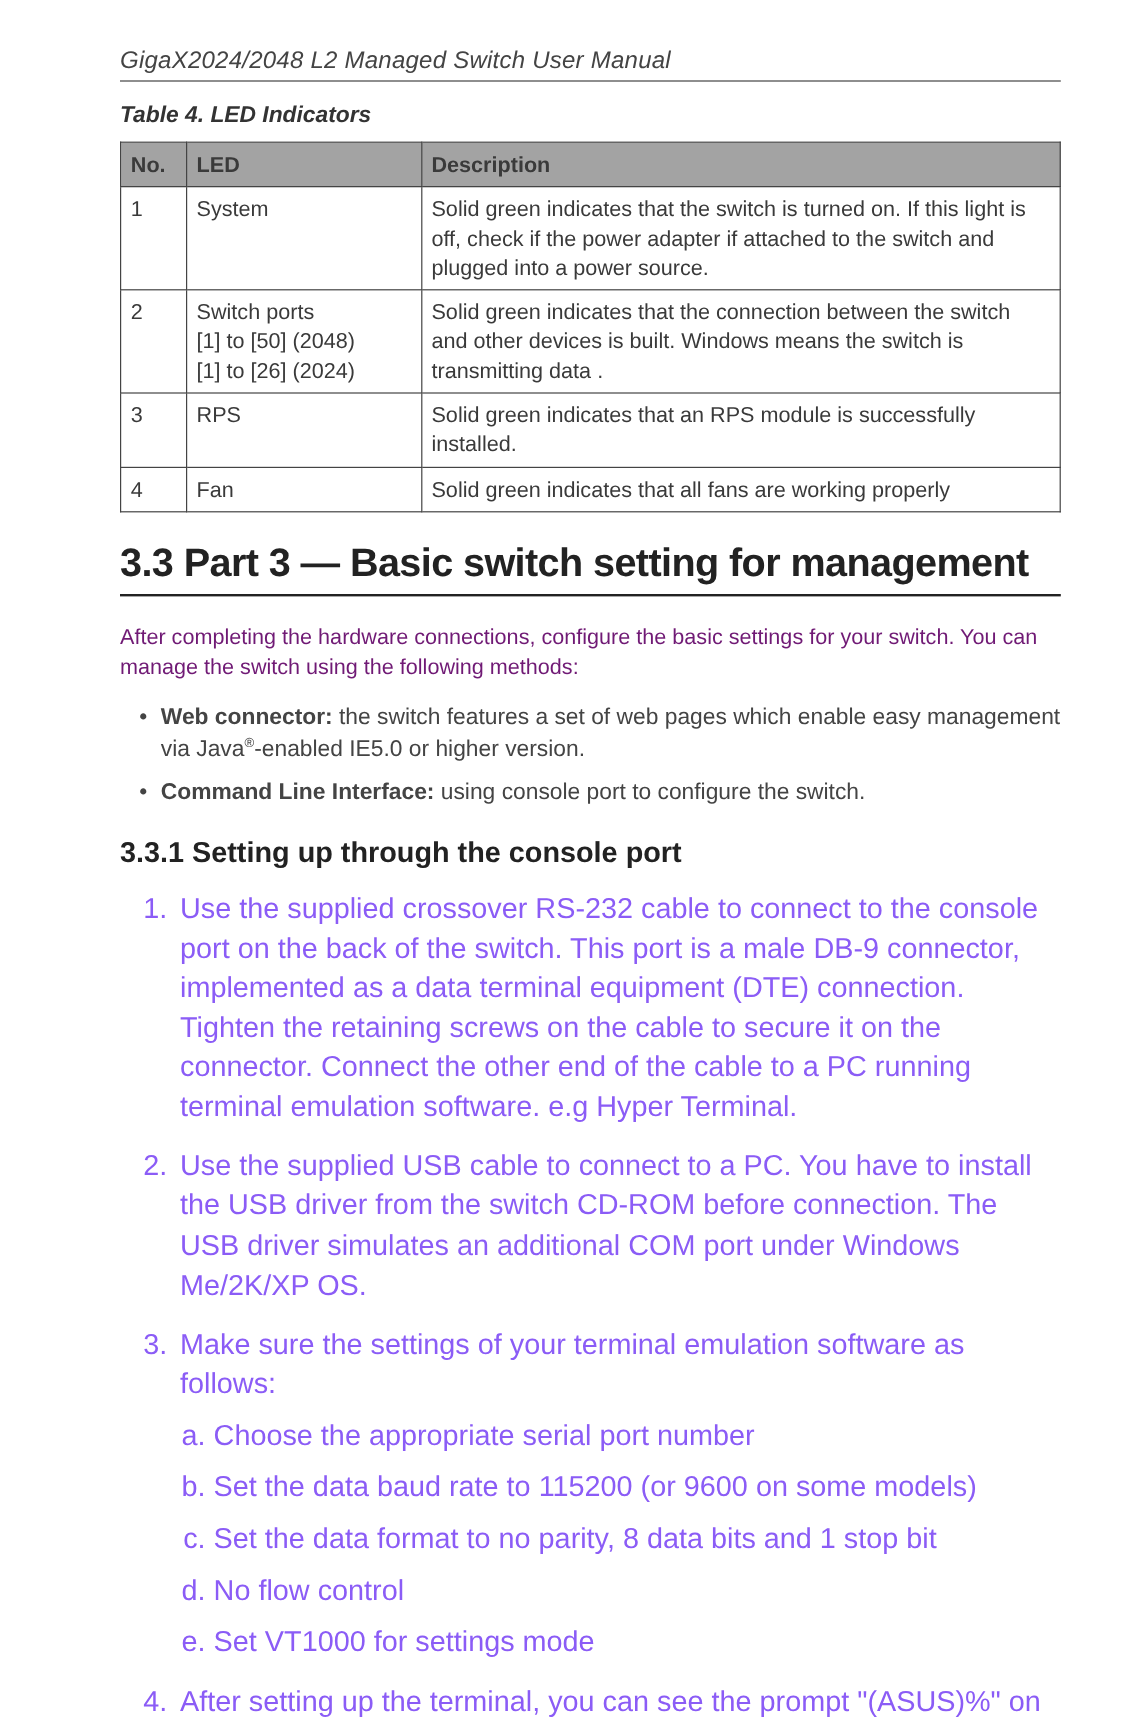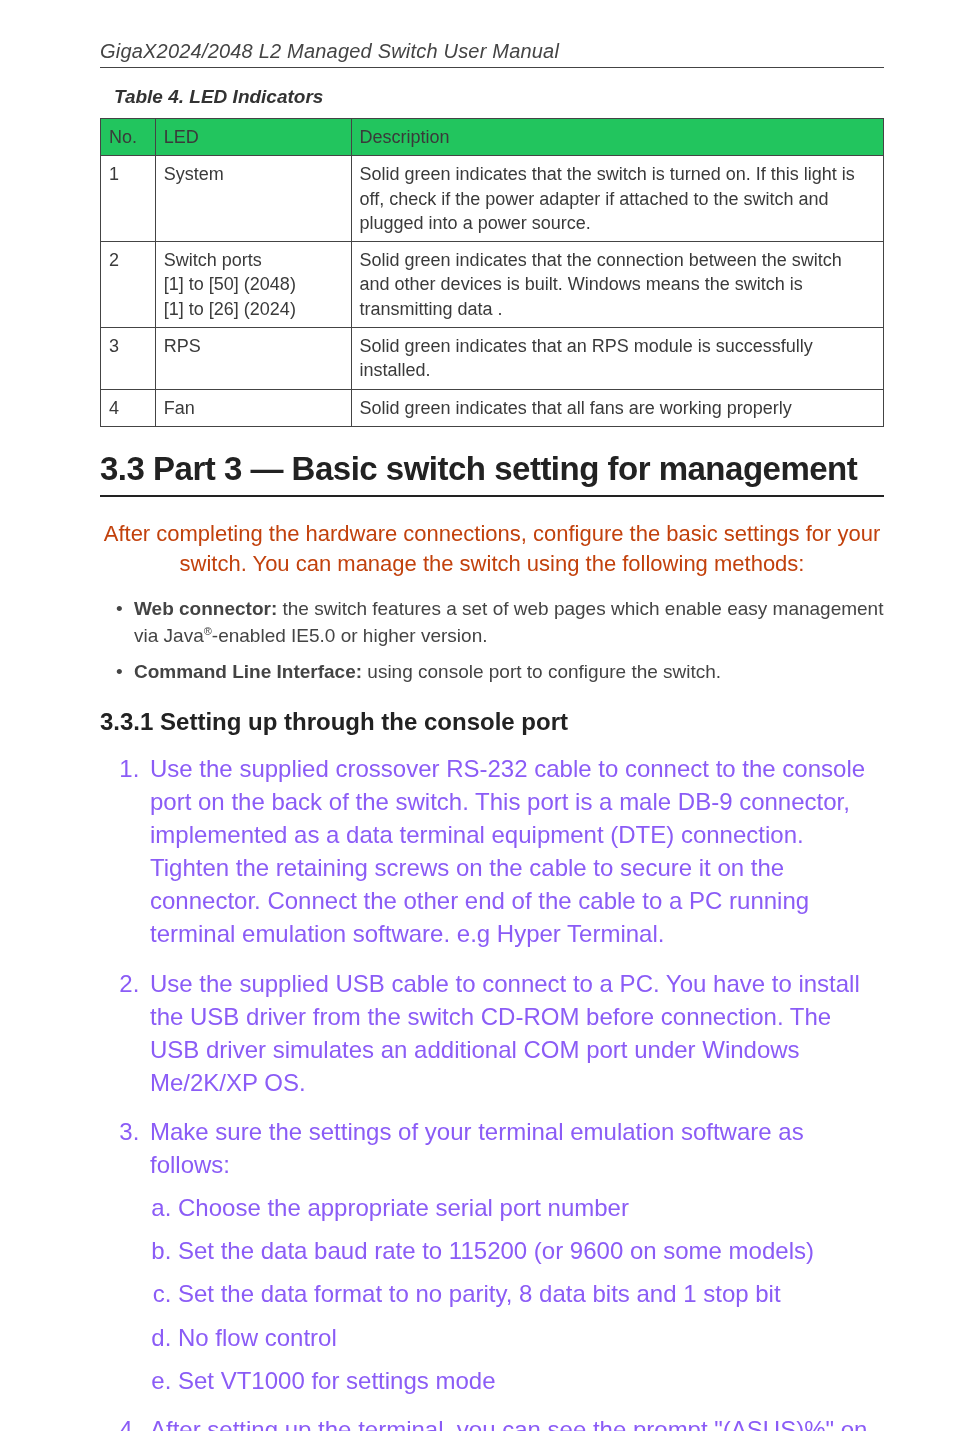--- a/index.html
+++ b/index.html
@@ -23,60 +23,59 @@
     color: #444;
     border-bottom: 1.5px solid #444;
     padding-bottom: 4px;
     margin-bottom: 18px;
   }
   .table-caption {
     font-weight: bold;
     font-style: italic;
     font-size: 19px;
     color: #333;
-    margin: 0 0 10px 14px;
+    margin: 0 0 10px 0;
   }
   table.led-table {
     width: 100%;
     border-collapse: collapse;
     font-size: 18px;
     color: #3a3a3a;
     table-layout: fixed;
   }
   table.led-table col.c1 { width: 7%; }
   table.led-table col.c2 { width: 25%; }
   table.led-table col.c3 { width: 68%; }
   table.led-table th, table.led-table td {
     border: 1.5px solid #444;
     padding: 6px 8px;
     vertical-align: top;
     text-align: left;
     line-height: 1.35;
   }
   table.led-table th {
-    background: #22c55e;
-    font-weight: normal;
+    background: #a3a3a3;
+    font-weight: bold;
   }
   .h1 {
     font-size: 33px;
     font-weight: bold;
     color: #222;
     border-bottom: 2px solid #222;
     padding-bottom: 6px;
     margin-top: 22px;
     margin-bottom: 22px;
     line-height: 1.2;
     letter-spacing: -0.5px;
   }
   p.body {
-    font-size: 22px;
-    color: #c2410c;
+    font-size: 18px;
+    color: #701a75;
     line-height: 1.4;
     margin: 0 0 16px 0;
-    text-align: center;
   }
   ul.bullets {
     list-style: none;
     padding-left: 34px;
     margin: 0 0 14px 0;
   }
   ul.bullets li {
     position: relative;
     font-size: 19px;
     color: #444;

